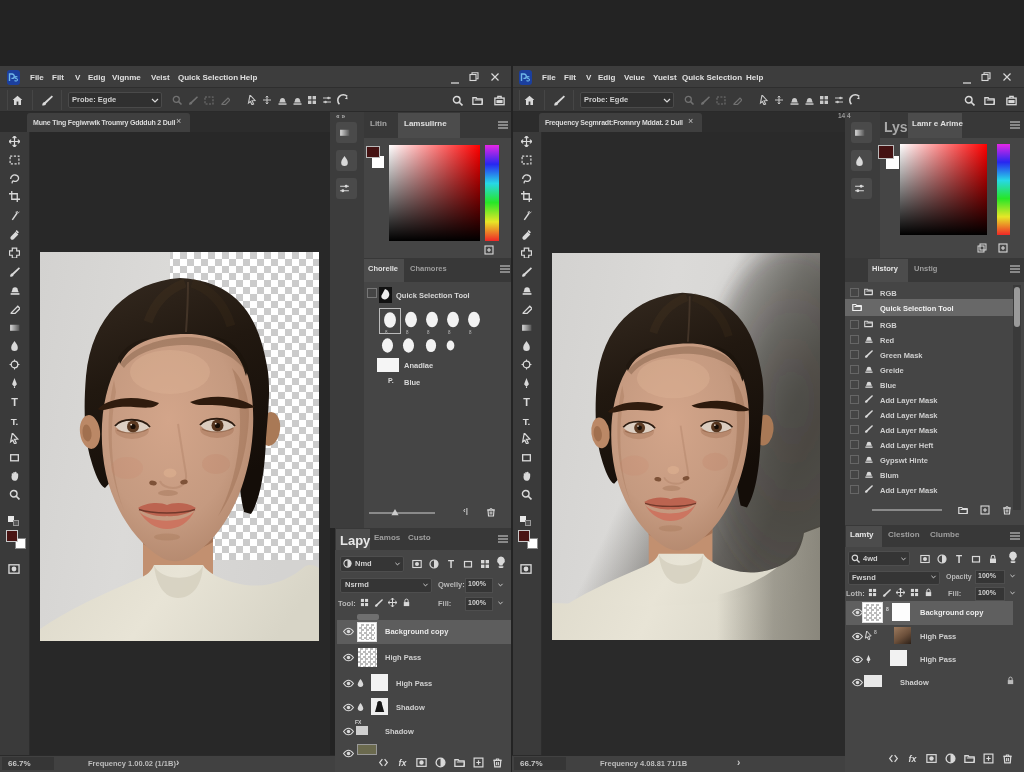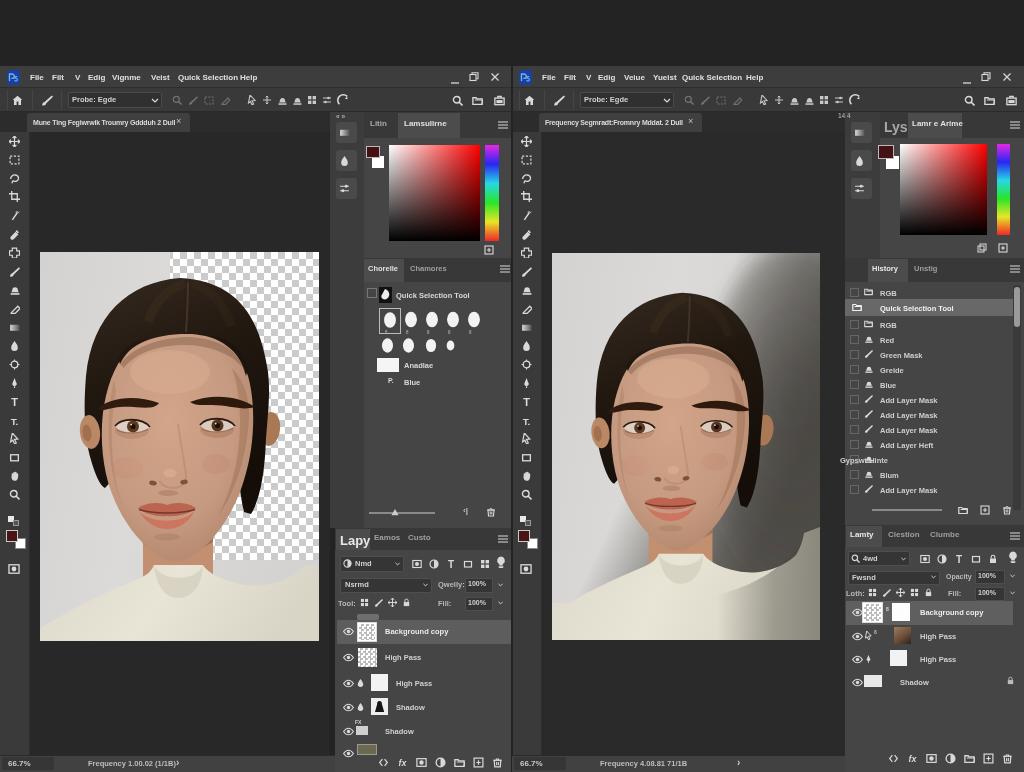--- a/index.html
+++ b/index.html
@@ -853,21 +853,21 @@
 <svg style="position:absolute;left:864px;top:439px;opacity:1.0" width="9" height="9" viewBox="0 0 10 10">
     <path d="M3 5.5a2.5 2.5 0 115 0l.8 2H2.2z" fill="#d9d9d9"></path>
     <rect x="1.5" y="8.3" width="8" height="1.5" fill="#d9d9d9"></rect>
   </svg>
 <div style="position:absolute;left:880px;top:441px;font-size:7.5px;color:#cfcfcf;font-weight:bold;letter-spacing:0;white-space:nowrap;">Add Layer Heft</div>
 <div style="position:absolute;left:850px;top:455px;width:9px;height:9px;background:transparent;border:1px solid #666;"></div>
 <svg style="position:absolute;left:864px;top:454px;opacity:1.0" width="9" height="9" viewBox="0 0 10 10">
     <path d="M3 5.5a2.5 2.5 0 115 0l.8 2H2.2z" fill="#d9d9d9"></path>
     <rect x="1.5" y="8.3" width="8" height="1.5" fill="#d9d9d9"></rect>
   </svg>
-<div style="position:absolute;left:840px;top:456px;font-size:7.5px;color:#cfcfcf;font-weight:bold;letter-spacing:0;white-space:nowrap;">Gypswt Hinte</div>
+<div style="position:absolute;left:880px;top:456px;font-size:7.5px;color:#cfcfcf;font-weight:bold;letter-spacing:0;white-space:nowrap;">Gypswt Hinte</div>
 <div style="position:absolute;left:850px;top:470px;width:9px;height:9px;background:transparent;border:1px solid #666;"></div>
 <svg style="position:absolute;left:864px;top:469px;opacity:1.0" width="9" height="9" viewBox="0 0 10 10">
     <path d="M3 5.5a2.5 2.5 0 115 0l.8 2H2.2z" fill="#d9d9d9"></path>
     <rect x="1.5" y="8.3" width="8" height="1.5" fill="#d9d9d9"></rect>
   </svg>
 <div style="position:absolute;left:880px;top:471px;font-size:7.5px;color:#cfcfcf;font-weight:bold;letter-spacing:0;white-space:nowrap;">Blum</div>
 <div style="position:absolute;left:850px;top:485px;width:9px;height:9px;background:transparent;border:1px solid #666;"></div>
 <svg style="position:absolute;left:864px;top:484px;opacity:1.0" width="9" height="9" viewBox="0 0 10 10">
     <path d="M1 9.5c0-1.8 1-2.6 2-2.8L9 1.2l1 1L4.2 8c0 1.4-1.4 2-3.2 1.5z" fill="#d9d9d9"></path>
   </svg>

